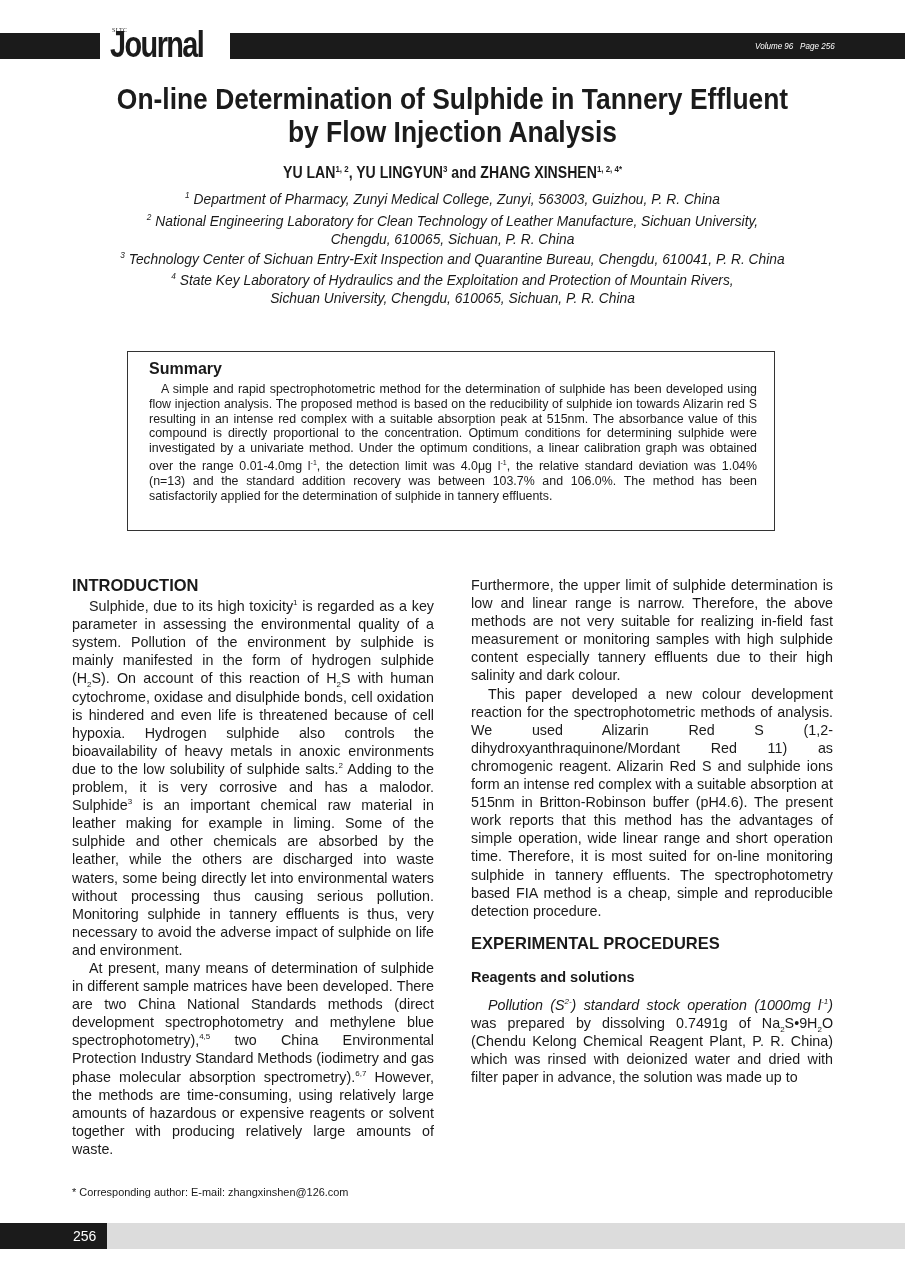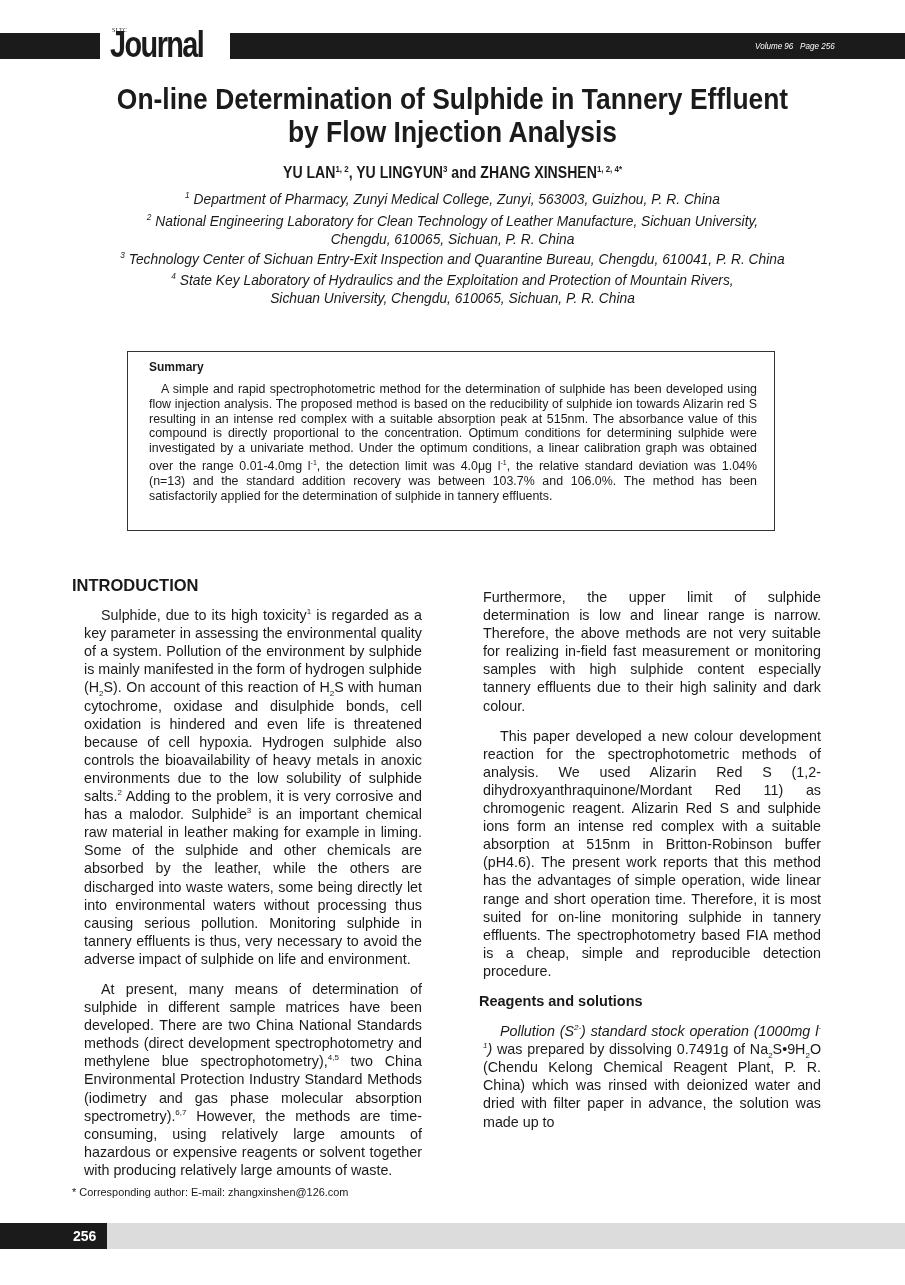--- a/index.html
+++ b/index.html
@@ -8,34 +8,34 @@
   .logo-box { position:absolute; left:100px; top:26px; width:130px; height:42px; background:#ffffff; }
   .logo-sltc { position:absolute; left:112px; top:27px; font-family:"Liberation Serif", serif; font-size:6px; letter-spacing:0.3px; color:#1b1b1b; }
   .logo-text { position:absolute; left:110px; top:24px; font-family:"Liberation Sans Narrow","Liberation Sans", sans-serif; font-weight:bold; font-size:37px; letter-spacing:-2px; transform:scaleX(0.78); transform-origin:left top; color:#1b1b1b; }
   .vol { position:absolute; right:70px; top:40px; font-style:italic; font-size:9.5px; color:#ffffff; transform:scaleX(0.85); transform-origin:right top; white-space:pre; }
   .title { position:absolute; left:0; top:82px; width:905px; text-align:center; font-weight:bold; font-size:30px; line-height:33px; color:#1b1b1b; transform:scaleX(0.88); transform-origin:center top; }
   .authors { position:absolute; left:0; top:164px; width:905px; text-align:center; font-weight:bold; font-size:16px; transform:scaleX(0.88); transform-origin:center top; }
   .authors sup { font-size:9px; }
   .affil { position:absolute; left:0; width:905px; text-align:center; font-style:italic; font-size:15px; line-height:18px; transform:scaleX(0.92); transform-origin:center top; }
   .affil sup { font-size:9px; }
   .summary-box { position:absolute; left:127px; top:351px; width:648px; height:180px; border:1.2px solid #333; box-sizing:border-box; }
-  .summary-title { position:absolute; left:21px; top:8px; font-weight:bold; font-size:12px; }
+  .summary-title { position:absolute; left:21px; top:8px; font-weight:bold; font-size:16px; }
   .summary-text { position:absolute; left:21px; top:30px; width:608px; font-size:12.4px; line-height:14.8px; text-align:justify; text-indent:12px; }
   .summary-text sup { font-size:7px; }
   .col { position:absolute; width:362px; font-size:14.3px; line-height:18.1px; text-align:justify; }
-  .col p { margin:12px; text-indent:17px; }
+  .col p { margin:0; text-indent:17px; }
   .col p.noindent { text-indent:0; }
   .col sup { font-size:8px; line-height:0; }
   .col sub { font-size:8px; line-height:0; }
   .h1 { font-weight:bold; font-size:16.5px; margin:0; }
-  .h2 { font-weight:bold; font-size:14.5px; margin:8px; }
+  .h2 { font-weight:bold; font-size:14.5px; margin:0; }
   .footnote { position:absolute; left:72px; top:1186px; font-size:11.5px; transform:scaleX(0.95); transform-origin:left top; }
   .footer-dark { position:absolute; left:0; top:1223px; width:107px; height:26px; background:#1b1b1b; }
   .footer-light { position:absolute; left:107px; top:1223px; width:798px; height:26px; background:#dcdcdc; }
-  .page-num { position:absolute; left:73px; top:1228px; color:#fff; font-weight:bold; font-size:14px; }
+  .page-num { position:absolute; left:73px; top:1228px; color:#fff; font-weight:normal; font-size:14px; }
 </style>
 </head>
 <body>
 
 <div class="header-bar"></div>
 <div class="logo-box"></div>
 <span class="logo-sltc">SLTC</span>
 <span class="logo-text">Journal</span>
 <span class="vol">Volume 96   Page 256</span>
 
@@ -60,20 +60,21 @@
 
 <div class="col" style="left:72px; top:576px;">
   <div class="h1" style="margin-bottom:3px;">INTRODUCTION</div>
   <p><span>Sulphide, due to its high toxicity</span><sup>1</sup><span> is regarded as a key parameter in assessing the environmental quality of a system. Pollution of the environment by sulphide is mainly manifested in the form of hydrogen sulphide (H</span><sub>2</sub><span>S). On account of this reaction of H</span><sub>2</sub><span>S with human cytochrome, oxidase and disulphide bonds, cell oxidation is hindered and even life is threatened because of cell hypoxia. Hydrogen sulphide also controls the bioavailability of heavy metals in anoxic environments due to the low solubility of sulphide salts.</span><sup>2</sup><span> Adding to the problem, it is very corrosive and has a malodor. Sulphide</span><sup>3</sup><span> is an important chemical raw material in leather making for example in liming. Some of the sulphide and other chemicals are absorbed by the leather, while the others are discharged into waste waters, some being directly let into environmental waters without processing thus causing serious pollution. Monitoring sulphide in tannery effluents is thus, very necessary to avoid the adverse impact of sulphide on life and environment.</span></p>
   <p><span>At present, many means of determination of sulphide in different sample matrices have been developed. There are two China National Standards methods (direct development spectrophotometry and methylene blue spectrophotometry),</span><sup>4,5</sup><span> two China Environmental Protection Industry Standard Methods (iodimetry and gas phase molecular absorption spectrometry).</span><sup>6,7</sup><span> However, the methods are time-consuming, using relatively large amounts of hazardous or expensive reagents or solvent together with producing relatively large amounts of waste.</span></p>
 </div>
 
 <div class="col" style="left:471px; top:576px;">
   <p class="noindent">Furthermore, the upper limit of sulphide determination is low and linear range is narrow. Therefore, the above methods are not very suitable for realizing in-field fast measurement or monitoring samples with high sulphide content especially tannery effluents due to their high salinity and dark colour.</p>
   <p>This paper developed a new colour development reaction for the spectrophotometric methods of analysis. We used Alizarin Red S (1,2-dihydroxyanthraquinone/Mordant Red 11) as chromogenic reagent. Alizarin Red S and sulphide ions form an intense red complex with a suitable absorption at 515nm in Britton-Robinson buffer (pH4.6). The present work reports that this method has the advantages of simple operation, wide linear range and short operation time. Therefore, it is most suited for on-line monitoring sulphide in tannery effluents. The spectrophotometry based FIA method is a cheap, simple and reproducible detection procedure.</p>
+  <div class="h1" style="margin-top:14px; margin-bottom:16px;">EXPERIMENTAL PROCEDURES</div>
   <div class="h2" style="margin-bottom:10px;">Reagents and solutions</div>
   <p><i><span>Pollution (S</span><sup>2-</sup><span>) standard stock operation (1000mg l</span><sup>-1</sup><span>)</span></i><span> was prepared by dissolving 0.7491g of Na</span><sub>2</sub><span>S•9H</span><sub>2</sub><span>O (Chendu Kelong Chemical Reagent Plant, P. R. China) which was rinsed with deionized water and dried with filter paper in advance, the solution was made up to</span></p>
 </div>
 
 <div class="footnote">* Corresponding author: E-mail: zhangxinshen@126.com</div>
 
 <div class="footer-dark"></div>
 <div class="footer-light"></div>
 <span class="page-num">256</span>
 

